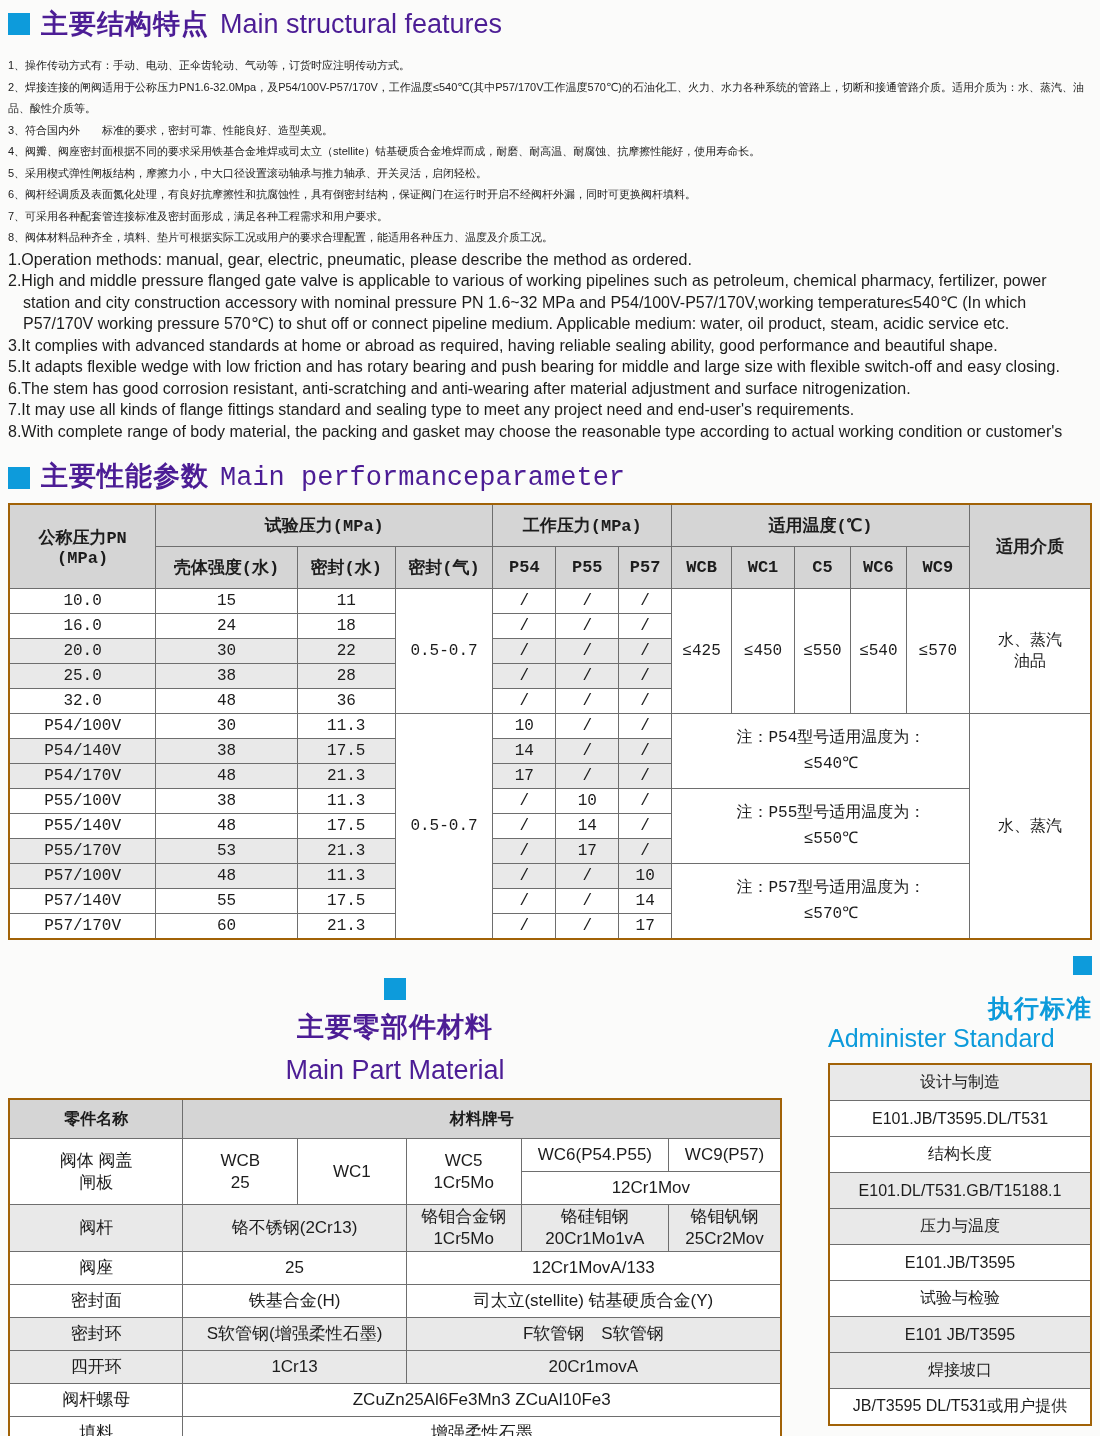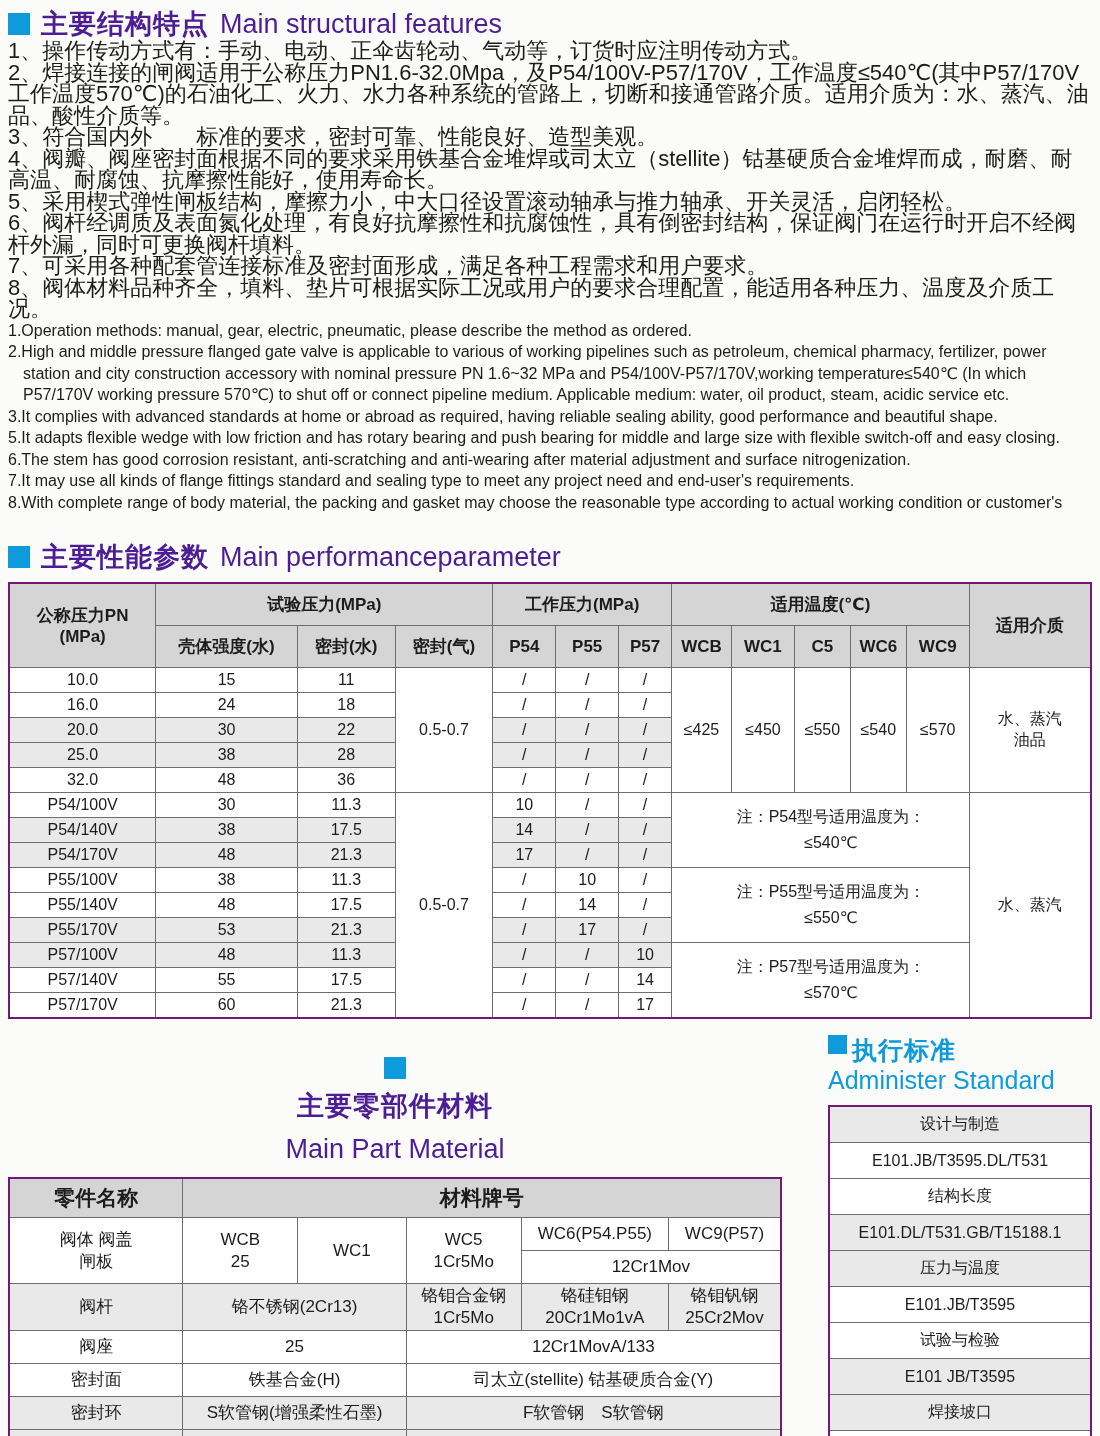--- a/index.html
+++ b/index.html
@@ -5,50 +5,50 @@
   html,body{margin:0;padding:0;background:#fbfbfa;color:#1c1c1c;
     font-family:"Liberation Sans","DejaVu Sans",sans-serif;}
   .page{width:1100px;min-height:1436px;box-sizing:border-box;padding:8px 8px 6px 8px;background:#fbfbfa;}
   
   .sec-head{display:flex;align-items:center;gap:11px;color:#4c1d95;font-size:27px;line-height:32px;margin:0;}
   .sq{width:22px;height:22px;background:#0d9bdb;flex:0 0 auto;}
   .sq.small{width:19px;height:19px;}
   .zh{font-weight:bold;letter-spacing:1px;}
   .en{font-weight:normal;}
   
-  .list-zh{font-size:22px;line-height:21.5px;}
+  .list-zh{margin-top:15px;font-size:11px;line-height:21.5px;}
   .list-zh .li{margin:0;}
   .list-en{font-size:16px;line-height:21.5px;}
   .list-en .li{padding-left:15px;text-indent:-15px;}
   
   table{border-collapse:collapse;table-layout:fixed;background:#fff;}
-  table.doc{border:2px solid #701a75;}
+  table.doc{border:2px solid #a16207;}
   td,th{border:1px solid #6e6e6e;text-align:center;vertical-align:middle;
     padding:1px 2px;overflow:hidden;}
   th{background:#d5d5d5;font-weight:bold;}
   td.shade{background:#e9e9e9;}
   td.note{text-align:center;padding-left:23px;line-height:26px;}
   
   #perf-table{margin-top:9px;}
   #perf-table th{height:39px;font-size:17px;}
   #perf-table td{height:22px;font-size:16px;}
   
   .bottom{display:flex;gap:46px;align-items:flex-start;margin-top:16px;}
   .col-left{width:780px;}
   .col-right{width:266px;}
   .col-left .sec-head{margin-top:22px;flex-direction:column;}
   #mat-table{margin-top:12px;}
-  #mat-table th{height:36px;font-size:21px;}
+  #mat-table th{height:36px;font-size:16px;}
   #mat-table td{height:30px;font-size:17px;line-height:22px;}
   .std-head{color:#0d9bdb;font-size:25px;line-height:30px;margin:0 0 0 0;}
-  .std-head .line1{display:flex;align-items:flex-start;gap:5px;font-weight:bold;letter-spacing:1px;}
+  .std-head .line1{display:flex;align-items:flex-end;gap:18px;font-weight:bold;letter-spacing:1px;flex-direction:column;}
   .std-head .line2{font-weight:normal;letter-spacing:0;}
   #std-table{margin-top:10px;}
   #std-table td{height:33px;font-size:16px;}
-  .perf-wrap{margin-top:28px;}
+  .perf-wrap{margin-top:20px;font-family:Liberation Mono, monospace;}
 </style>
 </head>
 <body>
 
 <div class="page">
 
   <h2 class="sec-head">
     <span class="sq"></span>
     <span class="zh">主要结构特点</span>
     <span class="en">Main structural features</span>

